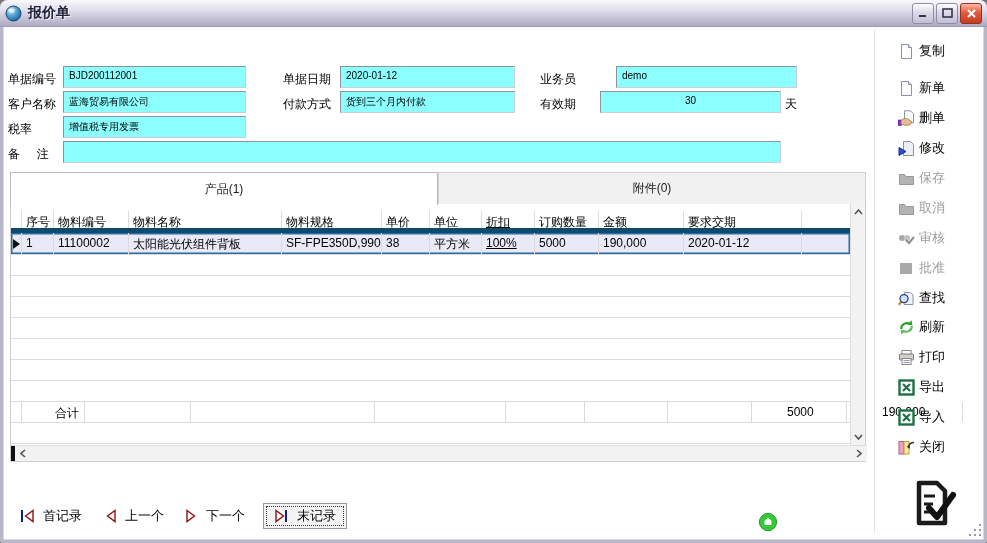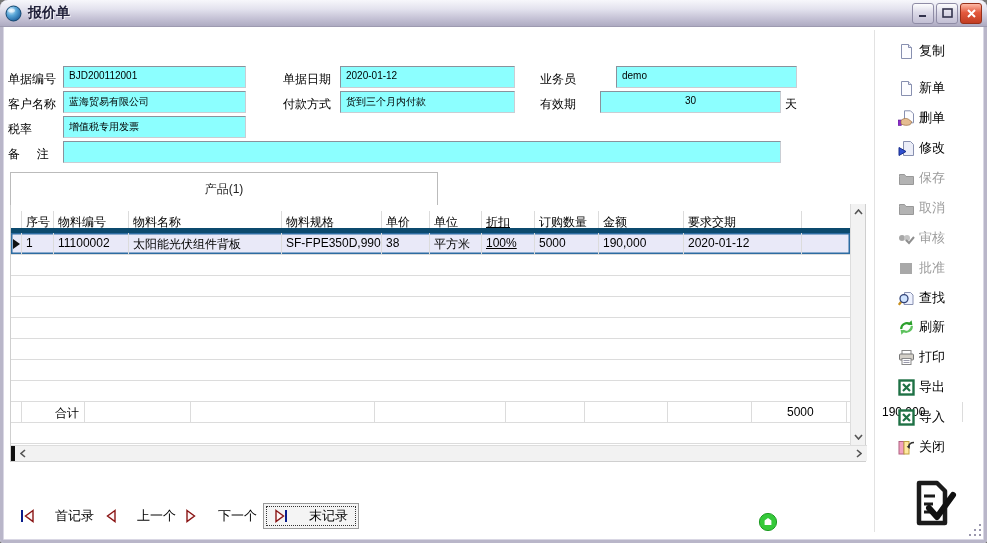--- a/index.html
+++ b/index.html
@@ -58,21 +58,21 @@
   .hscroll{position:absolute;left:0;bottom:0;width:856px;height:16px;background:#f2f2f2;border-top:1px solid #ddd;}
   .hscroll .arr{position:absolute;top:0;width:16px;height:15px;display:flex;align-items:center;justify-content:center;cursor:pointer;}
   .hmark{position:absolute;left:0;top:0;width:4px;height:15px;background:#111;}
   
   .sep-v{position:absolute;left:874px;top:30px;width:1px;height:502px;background:#e2e2e2;}
   .side-btn{position:absolute;left:898px;width:84px;height:24px;display:flex;align-items:center;
     gap:4px;font-size:13px;color:#000;cursor:pointer;background:transparent;border:none;}
   .side-btn.disabled{color:#9b9b9b;cursor:default;}
   .icon{display:inline-flex;flex:none;}
   
-  .nav-btn{position:absolute;top:503px;height:26px;display:flex;align-items:center;gap:20px;
+  .nav-btn{position:absolute;top:503px;height:26px;display:flex;align-items:center;gap:8px;
     font-size:13px;color:#000;cursor:pointer;background:transparent;border:none;}
   .nav-btn.focused{border:1px solid #9a9a9a;background:#f4f4f4;
     outline:1px dotted #333;outline-offset:-4px;padding:0 10px;}
   .logo{position:absolute;left:903px;top:476px;}
   .grip{position:absolute;right:6px;bottom:7px;width:12px;height:12px;cursor:nwse-resize;}
   .grip i{position:absolute;width:2px;height:2px;background:#9a97ad;box-shadow:1px 1px 0 #fff;}
   .status-ok{position:absolute;left:758px;top:512px;}
 </style>
 </head>
 <body>
@@ -128,20 +128,21 @@
   <div class="field right" style="left:600px;top:91px;width:181px">30</div>
   <span class="lbl" style="left:785px;top:96px">天</span>
 
   <span class="lbl" style="left:8px;top:121px">税率</span>
   <div class="field" style="left:63px;top:116px;width:183px">增值税专用发票</div>
 
   <span class="lbl" style="left:8px;top:146px">备     注</span>
   <div class="field" style="left:63px;top:141px;width:718px"></div>
 
   <div class="tab active" style="left:10px;width:428px">产品(1)</div>
+  <div class="tab inactive" style="left:438px;width:428px">附件(0)</div>
 
   <div class="grid">
     <div class="gtable">
 
       <div class="grow header">
         <div class="gcell c0"></div>
         <div class="gcell c1">序号</div>
         <div class="gcell c2">物料编号</div>
         <div class="gcell c3">物料名称</div>
         <div class="gcell c4">物料规格</div>

